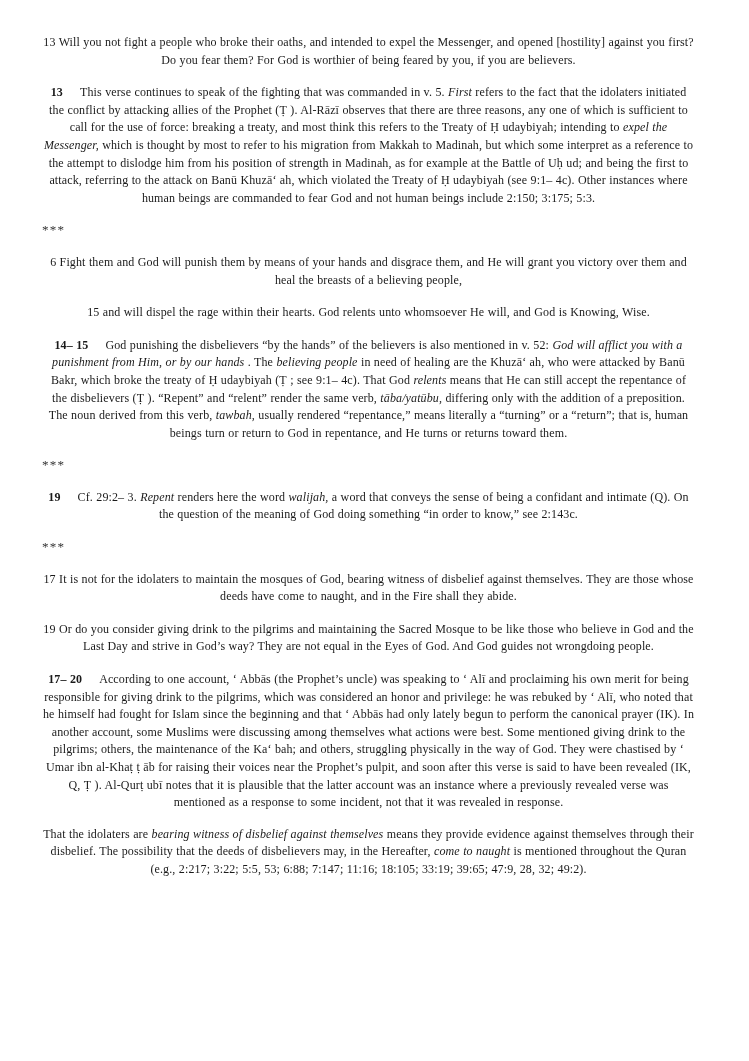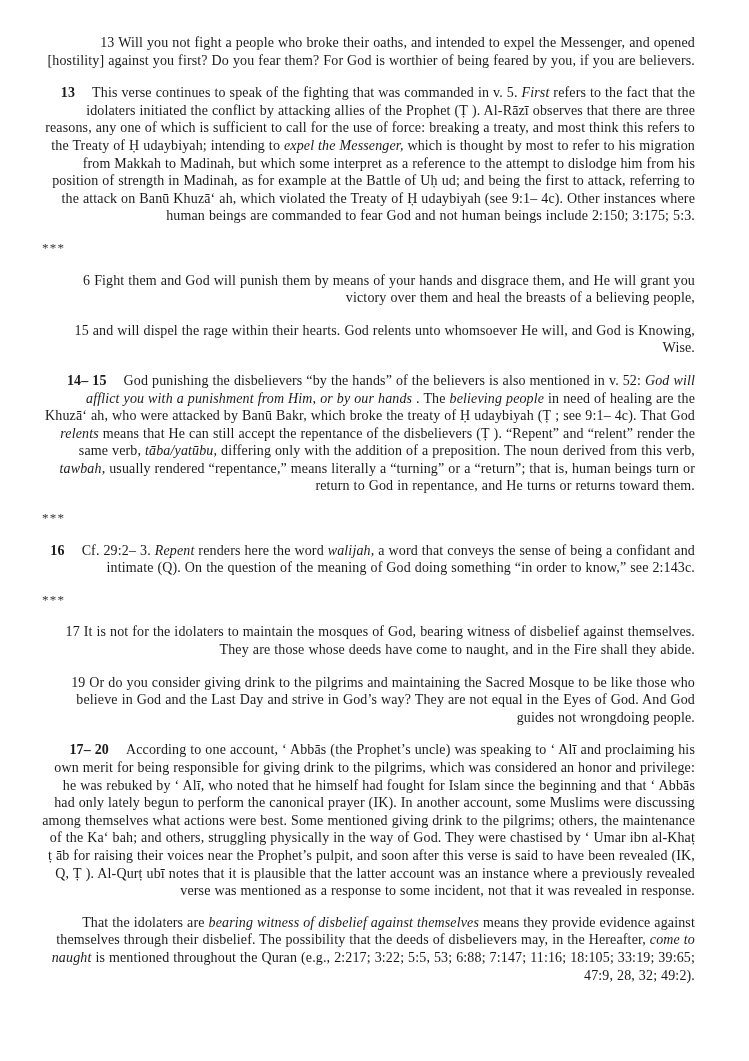--- a/index.html
+++ b/index.html
@@ -21,23 +21,23 @@
     overflow: hidden;
   }
   .content {
     position: absolute;
     left: 42px;
     top: 34px;
     width: 665px;
   }
   p {
     margin: 0 12px 14px 0;
-    font-size: 14px;
+    font-size: 12px;
     line-height: 17.6px;
-    text-align: right;
+    text-align: center;
     letter-spacing: 0.01em;
     word-spacing: 0.02em;
   }
   p.verse {
     margin-bottom: 15px;
   }
   p.commentary {
     margin-bottom: 14px;
   }
   p.commentary .vnum {
@@ -63,20 +63,20 @@
 
 <div class="page">
   <div class="content" id="content-root">
       <p class="verse"><span>13 Will you not fight a people who broke their oaths, and intended to expel the Messenger, and opened [hostility] against you first? Do you fear them? For God is worthier of being feared by you, if you are believers.</span></p>
       <p class="commentary"><span class="vnum">13</span><span class="gap"></span><span>This verse continues to speak of the fighting that was commanded in v. 5. </span><i>First</i><span> refers to the fact that the idolaters initiated the conflict by attacking allies of the Prophet (Ṭ ). Al-Rāzī observes that there are three reasons, any one of which is sufficient to call for the use of force: breaking a treaty, and most think this refers to the Treaty of Ḥ udaybiyah; intending to </span><i>expel the Messenger,</i><span> which is thought by most to refer to his migration from Makkah to Madinah, but which some interpret as a reference to the attempt to dislodge him from his position of strength in Madinah, as for example at the Battle of Uḥ ud; and being the first to attack, referring to the attack on Banū Khuzāʻ ah, which violated the Treaty of Ḥ udaybiyah (see 9:1– 4c). Other instances where human beings are commanded to fear God and not human beings include 2:150; 3:175; 5:3.</span></p>
       <div class="divider">***</div>
       <p class="verse"><span>6 Fight them and God will punish them by means of your hands and disgrace them, and He will grant you victory over them and heal the breasts of a believing people,</span></p>
       <p class="verse"><span>15 and will dispel the rage within their hearts. God relents unto whomsoever He will, and God is Knowing, Wise.</span></p>
       <p class="commentary"><span class="vnum">14– 15</span><span class="gap"></span><span>God punishing the disbelievers “by the hands” of the believers is also mentioned in v. 52: </span><i>God will afflict you with a punishment from Him, or by our hands</i><span> . The </span><i>believing people</i><span> in need of healing are the Khuzāʻ ah, who were attacked by Banū Bakr, which broke the treaty of Ḥ udaybiyah (Ṭ ; see 9:1– 4c). That God </span><i>relents</i><span> means that He can still accept the repentance of the disbelievers (Ṭ ). “Repent” and “relent” render the same verb, </span><i>tāba/yatūbu,</i><span> differing only with the addition of a preposition. The noun derived from this verb, </span><i>tawbah,</i><span> usually rendered “repentance,” means literally a “turning” or a “return”; that is, human beings turn or return to God in repentance, and He turns or returns toward them.</span></p>
       <div class="divider">***</div>
-      <p class="commentary"><span class="vnum">16</span><span class="gap"></span><span>Cf. 29:2– 3. </span><i>Repent</i><span> renders here the word </span><i>walijah,</i><span> a word that conveys the sense of being a confidant and intimate (Q). On the question of the meaning of God doing something “in order to know,” see 2:143c.</span></p>
+      <p class="commentary"><span class="vnum">19</span><span class="gap"></span><span>Cf. 29:2– 3. </span><i>Repent</i><span> renders here the word </span><i>walijah,</i><span> a word that conveys the sense of being a confidant and intimate (Q). On the question of the meaning of God doing something “in order to know,” see 2:143c.</span></p>
       <div class="divider">***</div>
       <p class="verse"><span>17 It is not for the idolaters to maintain the mosques of God, bearing witness of disbelief against themselves. They are those whose deeds have come to naught, and in the Fire shall they abide.</span></p>
       <p class="verse"><span>19 Or do you consider giving drink to the pilgrims and maintaining the Sacred Mosque to be like those who believe in God and the Last Day and strive in God’s way? They are not equal in the Eyes of God. And God guides not wrongdoing people.</span></p>
       <p class="commentary"><span class="vnum">17– 20</span><span class="gap"></span><span>According to one account, ʻ Abbās (the Prophet’s uncle) was speaking to ʻ Alī and proclaiming his own merit for being responsible for giving drink to the pilgrims, which was considered an honor and privilege: he was rebuked by ʻ Alī, who noted that he himself had fought for Islam since the beginning and that ʻ Abbās had only lately begun to perform the canonical prayer (IK). In another account, some Muslims were discussing among themselves what actions were best. Some mentioned giving drink to the pilgrims; others, the maintenance of the Kaʻ bah; and others, struggling physically in the way of God. They were chastised by ʻ Umar ibn al-Khaṭ ṭ āb for raising their voices near the Prophet’s pulpit, and soon after this verse is said to have been revealed (IK, Q, Ṭ ). Al-Qurṭ ubī notes that it is plausible that the latter account was an instance where a previously revealed verse was mentioned as a response to some incident, not that it was revealed in response.</span></p>
       <p class="plain"><span>That the idolaters are </span><i>bearing witness of disbelief against themselves</i><span> means they provide evidence against themselves through their disbelief. The possibility that the deeds of disbelievers may, in the Hereafter, </span><i>come to naught</i><span> is mentioned throughout the Quran (e.g., 2:217; 3:22; 5:5, 53; 6:88; 7:147; 11:16; 18:105; 33:19; 39:65; 47:9, 28, 32; 49:2). </span></p>
     </div>
 </div>
 
 </body></html>

